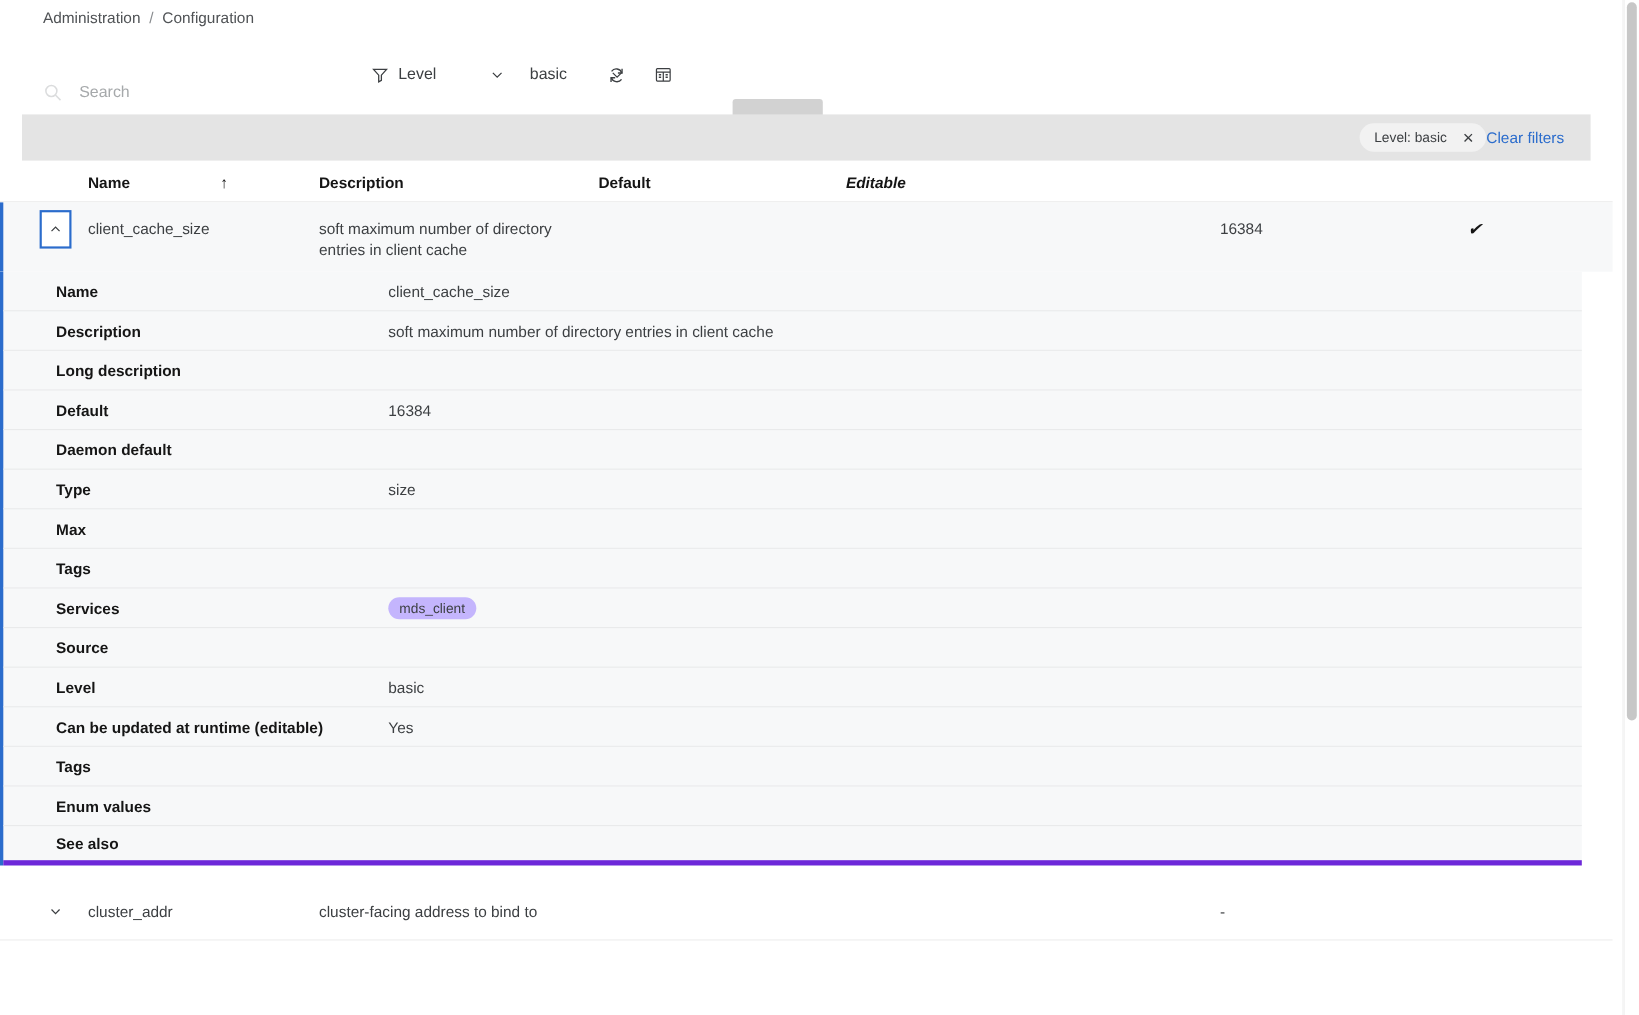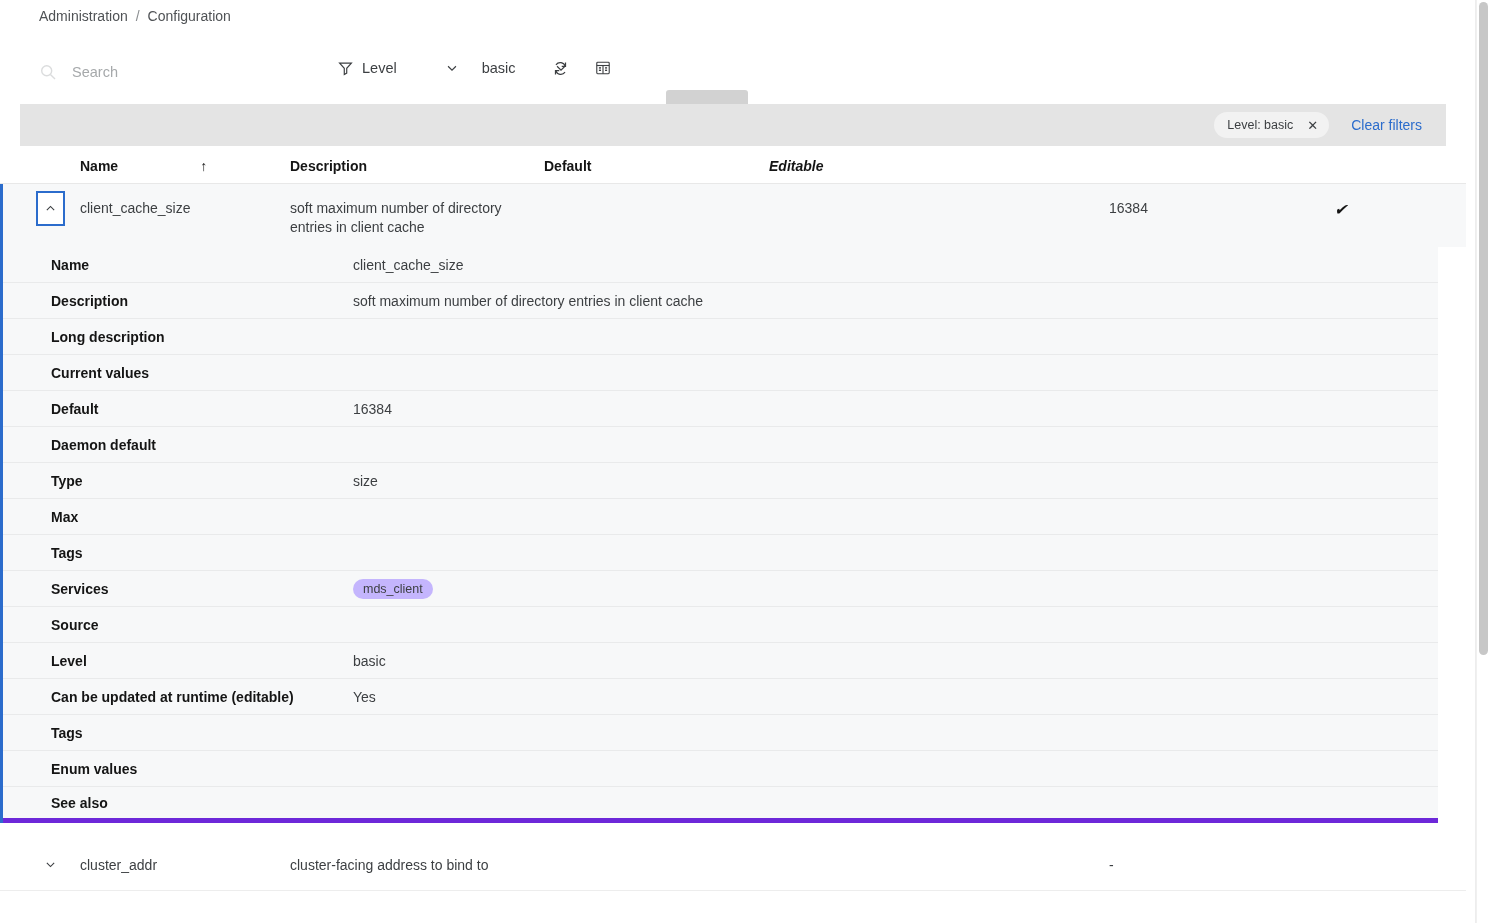--- a/index.html
+++ b/index.html
@@ -29,21 +29,21 @@
   .breadcrumb .crumb { color: #4f5255; }
   .breadcrumb .sep { color: #8a8d90; }
 
   
   .toolbar {
     position: absolute; left: 0; top: 44px;
     width: 1466px; height: 48px;
     display: flex; align-items: center;
   }
   .search-wrap {
-    position: absolute; left: 40px; top: 4px;
+    position: absolute; left: 40px; top: 16px;
     display: flex; align-items: center; gap: 14px;
     height: 48px; width: 280px;
   }
   .search-icon { width: 16px; height: 16px; flex: none; opacity: .45; }
   .search-input {
     border: none; outline: none; background: transparent;
     font-family: "Liberation Sans", sans-serif;
     font-size: 14.5px; color: #151515; width: 230px;
   }
   .search-input::placeholder { color: #a6a9ab; }
@@ -81,21 +81,21 @@
     cursor: default;
   }
   .edit-btn .plus { font-size: 15px; line-height: 1; }
 
   
   .chipbar {
     position: absolute; left: 20px; top: 104px;
     width: 1426px; height: 42px;
     background: #e4e4e4;
     display: flex; align-items: center; justify-content: flex-end;
-    padding-right: 24px; gap: 22px;
+    padding-right: 24px; 
   }
   .chip {
     display: inline-flex; align-items: center; gap: 14px;
     height: 26px; padding: 0 11px 0 13px;
     background: #f2f2f2; border-radius: 13px;
     font-size: 12.5px; color: #3c3f42;
   }
   .chip-x {
     cursor: pointer; color: #3c3f42; font-size: 13px;
     display: inline-flex; align-items: center; line-height: 1;
@@ -303,24 +303,20 @@
       </div>
       <div class="detail-row">
         <div class="dr-label">Description</div>
         <div class="dr-value">soft maximum number of directory entries in client cache</div>
       </div>
       <div class="detail-row">
         <div class="dr-label">Long description</div>
         <div class="dr-value"></div>
       </div>
       <div class="detail-row">
-        <div class="dr-label">Current values</div>
-        <div class="dr-value"></div>
-      </div>
-      <div class="detail-row">
         <div class="dr-label">Default</div>
         <div class="dr-value">16384</div>
       </div>
       <div class="detail-row">
         <div class="dr-label">Daemon default</div>
         <div class="dr-value"></div>
       </div>
       <div class="detail-row">
         <div class="dr-label">Type</div>
         <div class="dr-value">size</div>

